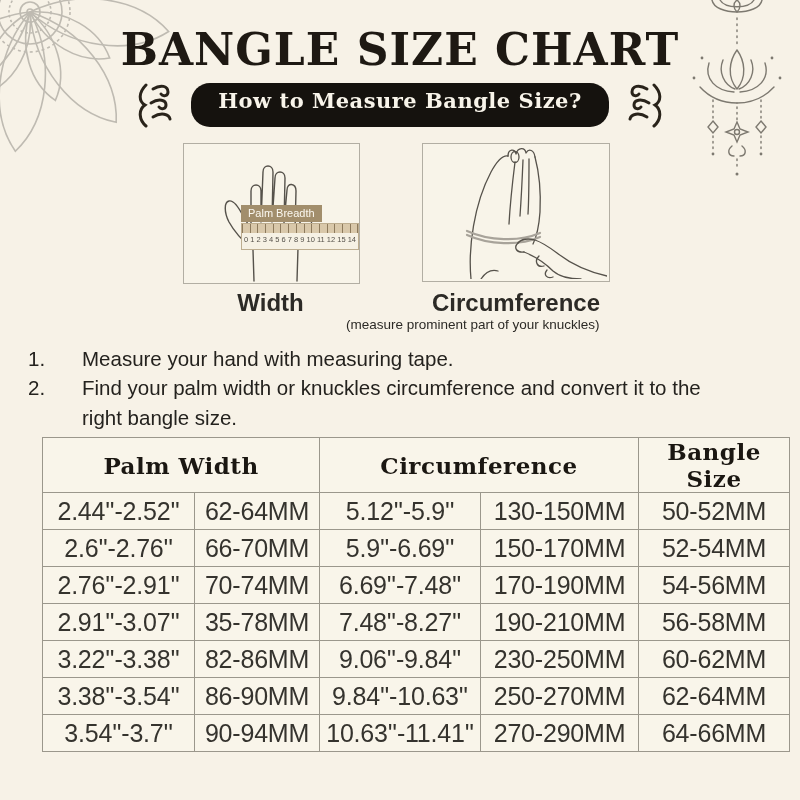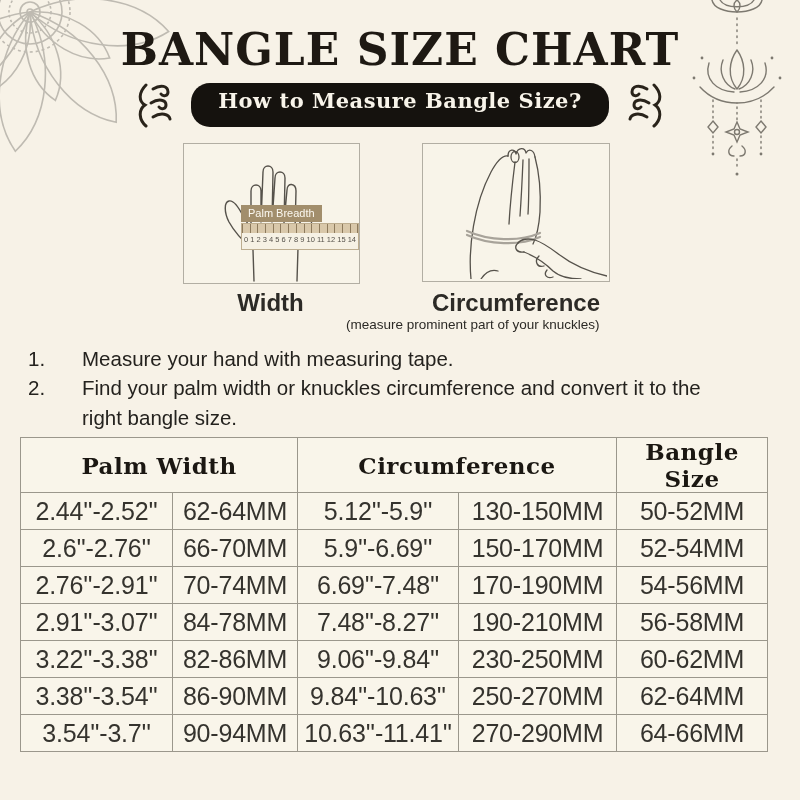--- a/index.html
+++ b/index.html
@@ -65,21 +65,21 @@
   }
 
   
   .instructions{position:absolute;left:28px;top:344px;width:716px;color:#24221e;}
   .instr{display:flex;font-size:20.5px;line-height:1.43;}
   .instr .num{flex:0 0 27px;}
   .instr .txt{max-width:689px;margin-left:27px;}
 
   
   table.size{
-    position:absolute;left:20px;top:437px;width:747px;
+    position:absolute;left:42px;top:437px;width:747px;
     border-collapse:collapse;table-layout:fixed;
     background:#f9f5ea;
   }
   table.size th, table.size td{
     border:1px solid #9b978c;text-align:center;vertical-align:middle;padding:0;
   }
   table.size th{
     height:47px;
     font-family:"DejaVu Serif","Liberation Serif",serif;
     font-weight:600;font-size:23px;color:#1b1712;letter-spacing:0.5px;
@@ -256,21 +256,21 @@
   </tr>
   <tr>
     <td>2.76''-2.91''</td>
         <td>70-74MM</td>
         <td>6.69''-7.48''</td>
         <td>170-190MM</td>
         <td>54-56MM</td>
   </tr>
   <tr>
     <td>2.91''-3.07''</td>
-        <td>84-78MM</td>
+        <td>35-78MM</td>
         <td>7.48''-8.27''</td>
         <td>190-210MM</td>
         <td>56-58MM</td>
   </tr>
   <tr>
     <td>3.22''-3.38''</td>
         <td>82-86MM</td>
         <td>9.06''-9.84''</td>
         <td>230-250MM</td>
         <td>60-62MM</td>

